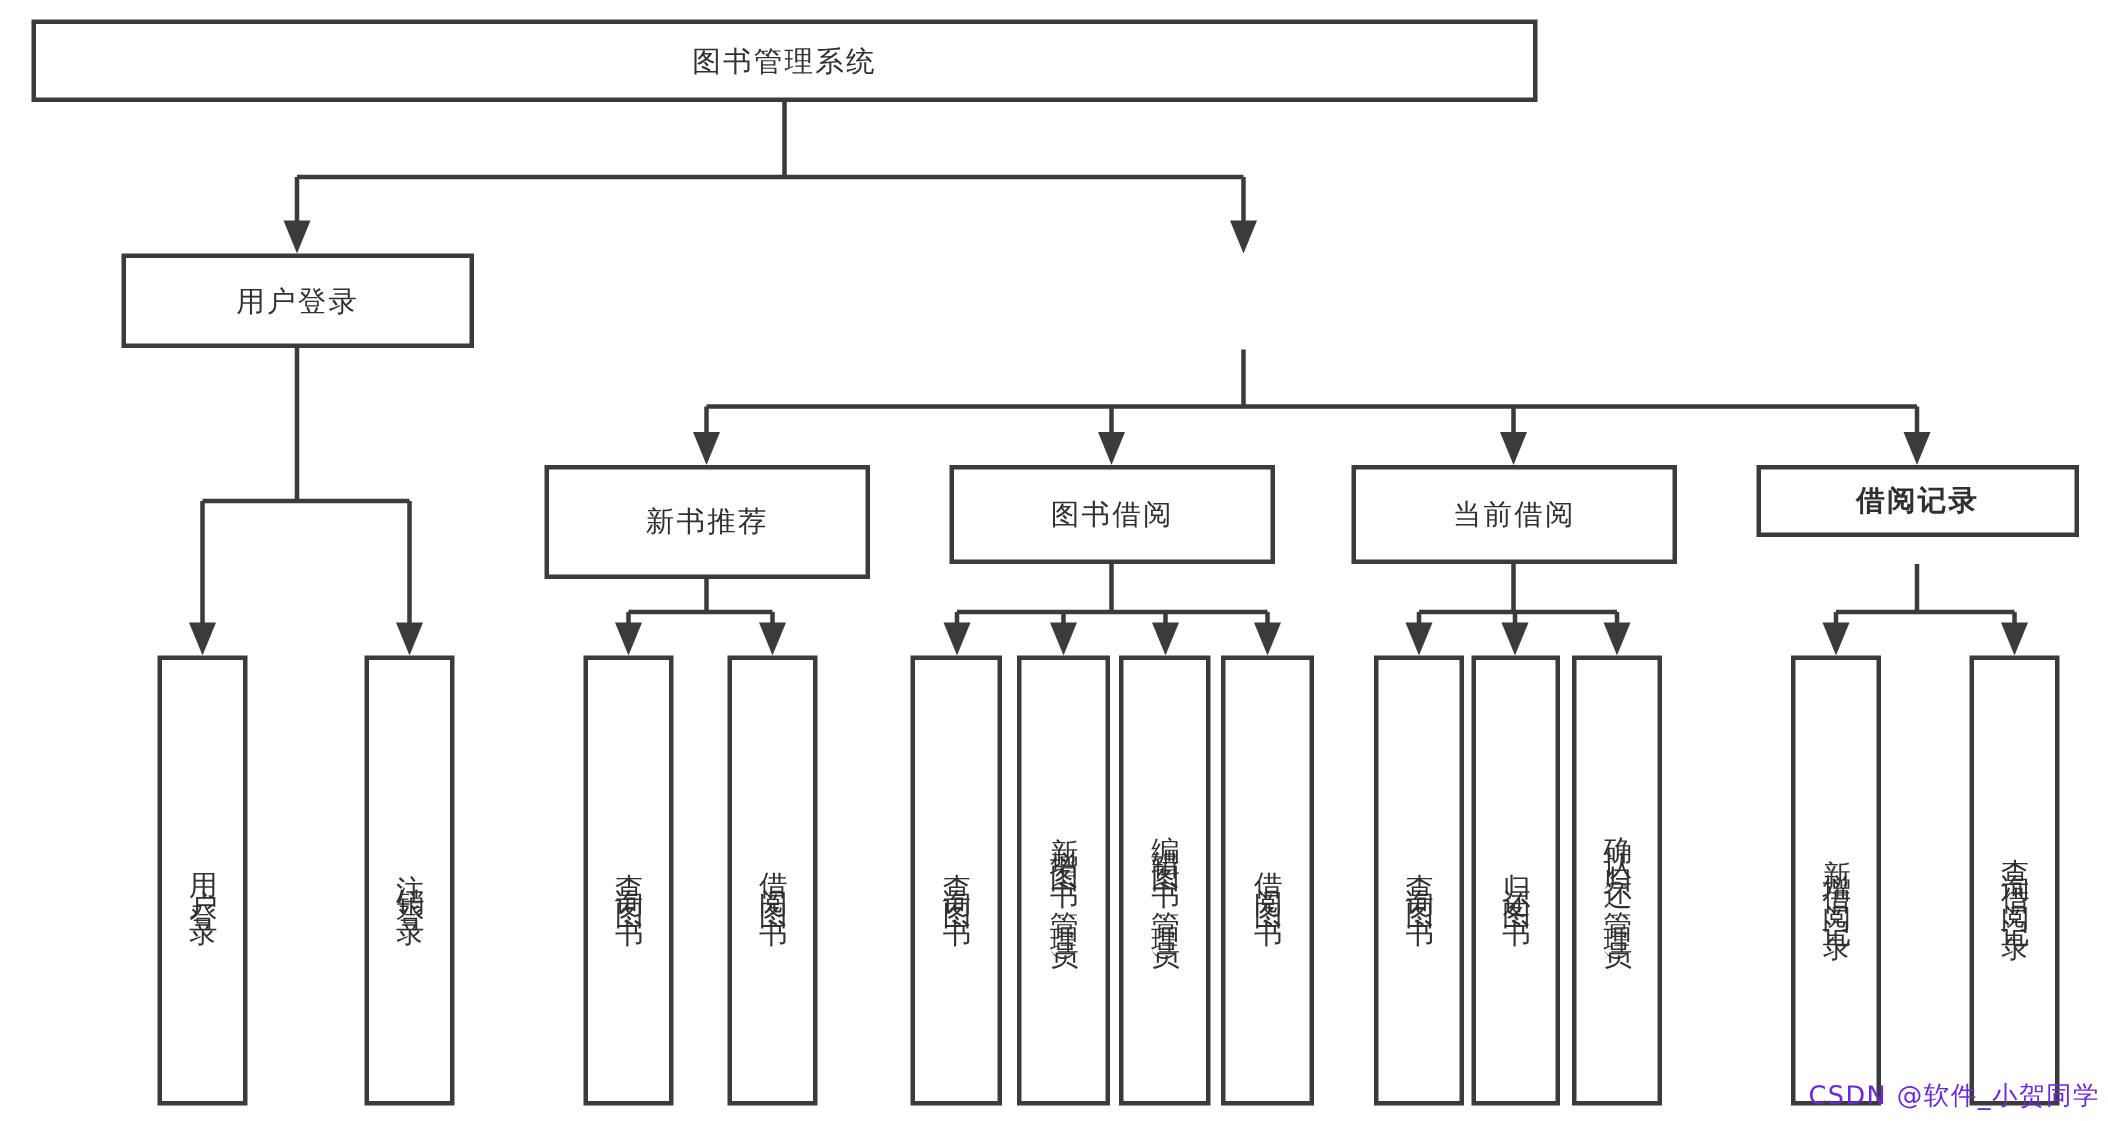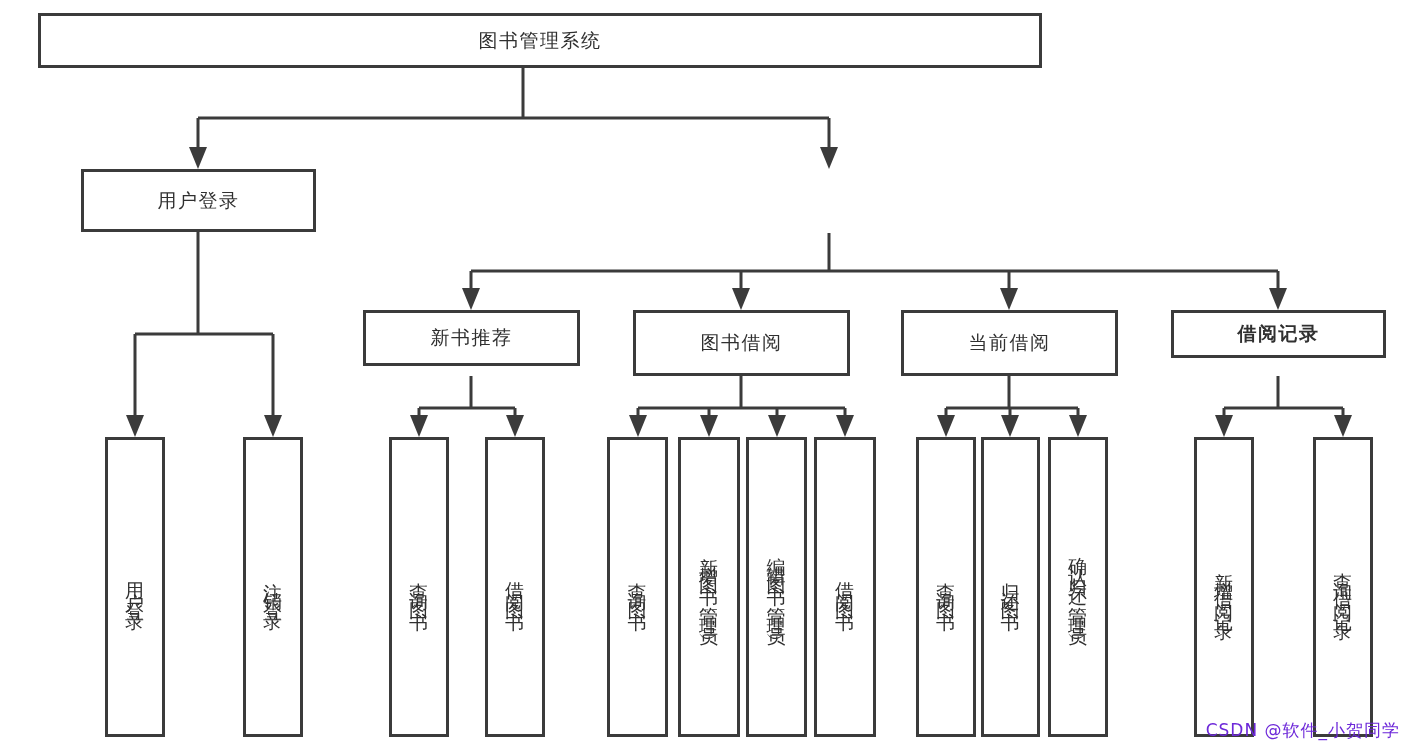--- a/index.html
+++ b/index.html
@@ -101,29 +101,29 @@
       <polygon points="768,415 786,415 777,437"></polygon>
       <polygon points="836,415 854,415 845,437"></polygon>
       <polygon points="937,415 955,415 946,437"></polygon>
       <polygon points="1001,415 1019,415 1010,437"></polygon>
       <polygon points="1069,415 1087,415 1078,437"></polygon>
       <polygon points="1215,415 1233,415 1224,437"></polygon>
       <polygon points="1334,415 1352,415 1343,437"></polygon>
     </g>
   </svg>
 
-  <div class="hbox" style="left:38px; top:13px; width:1004px; height:55px;">
+  <div class="hbox" style="left:21px; top:13px; width:1004px; height:55px;">
     <span class="node-label">图书管理系统</span>
   </div>
 
   <div class="hbox" style="left:81px; top:169px; width:235px; height:63px;">
     <span class="node-label">用户登录</span>
   </div>
 
-  <div class="hbox" style="left:363px; top:310px; width:217px; height:56px;">
+  <div class="hbox" style="left:363px; top:310px; width:217px; height:76px;">
     <span class="node-label">新书推荐</span>
   </div>
   <div class="hbox" style="left:633px; top:310px; width:217px; height:66px;">
     <span class="node-label">图书借阅</span>
   </div>
   <div class="hbox" style="left:901px; top:310px; width:217px; height:66px;">
     <span class="node-label">当前借阅</span>
   </div>
   <div class="hbox" style="left:1171px; top:310px; width:215px; height:48px;font-weight:bold;">
     <span class="node-label">借阅记录</span>

